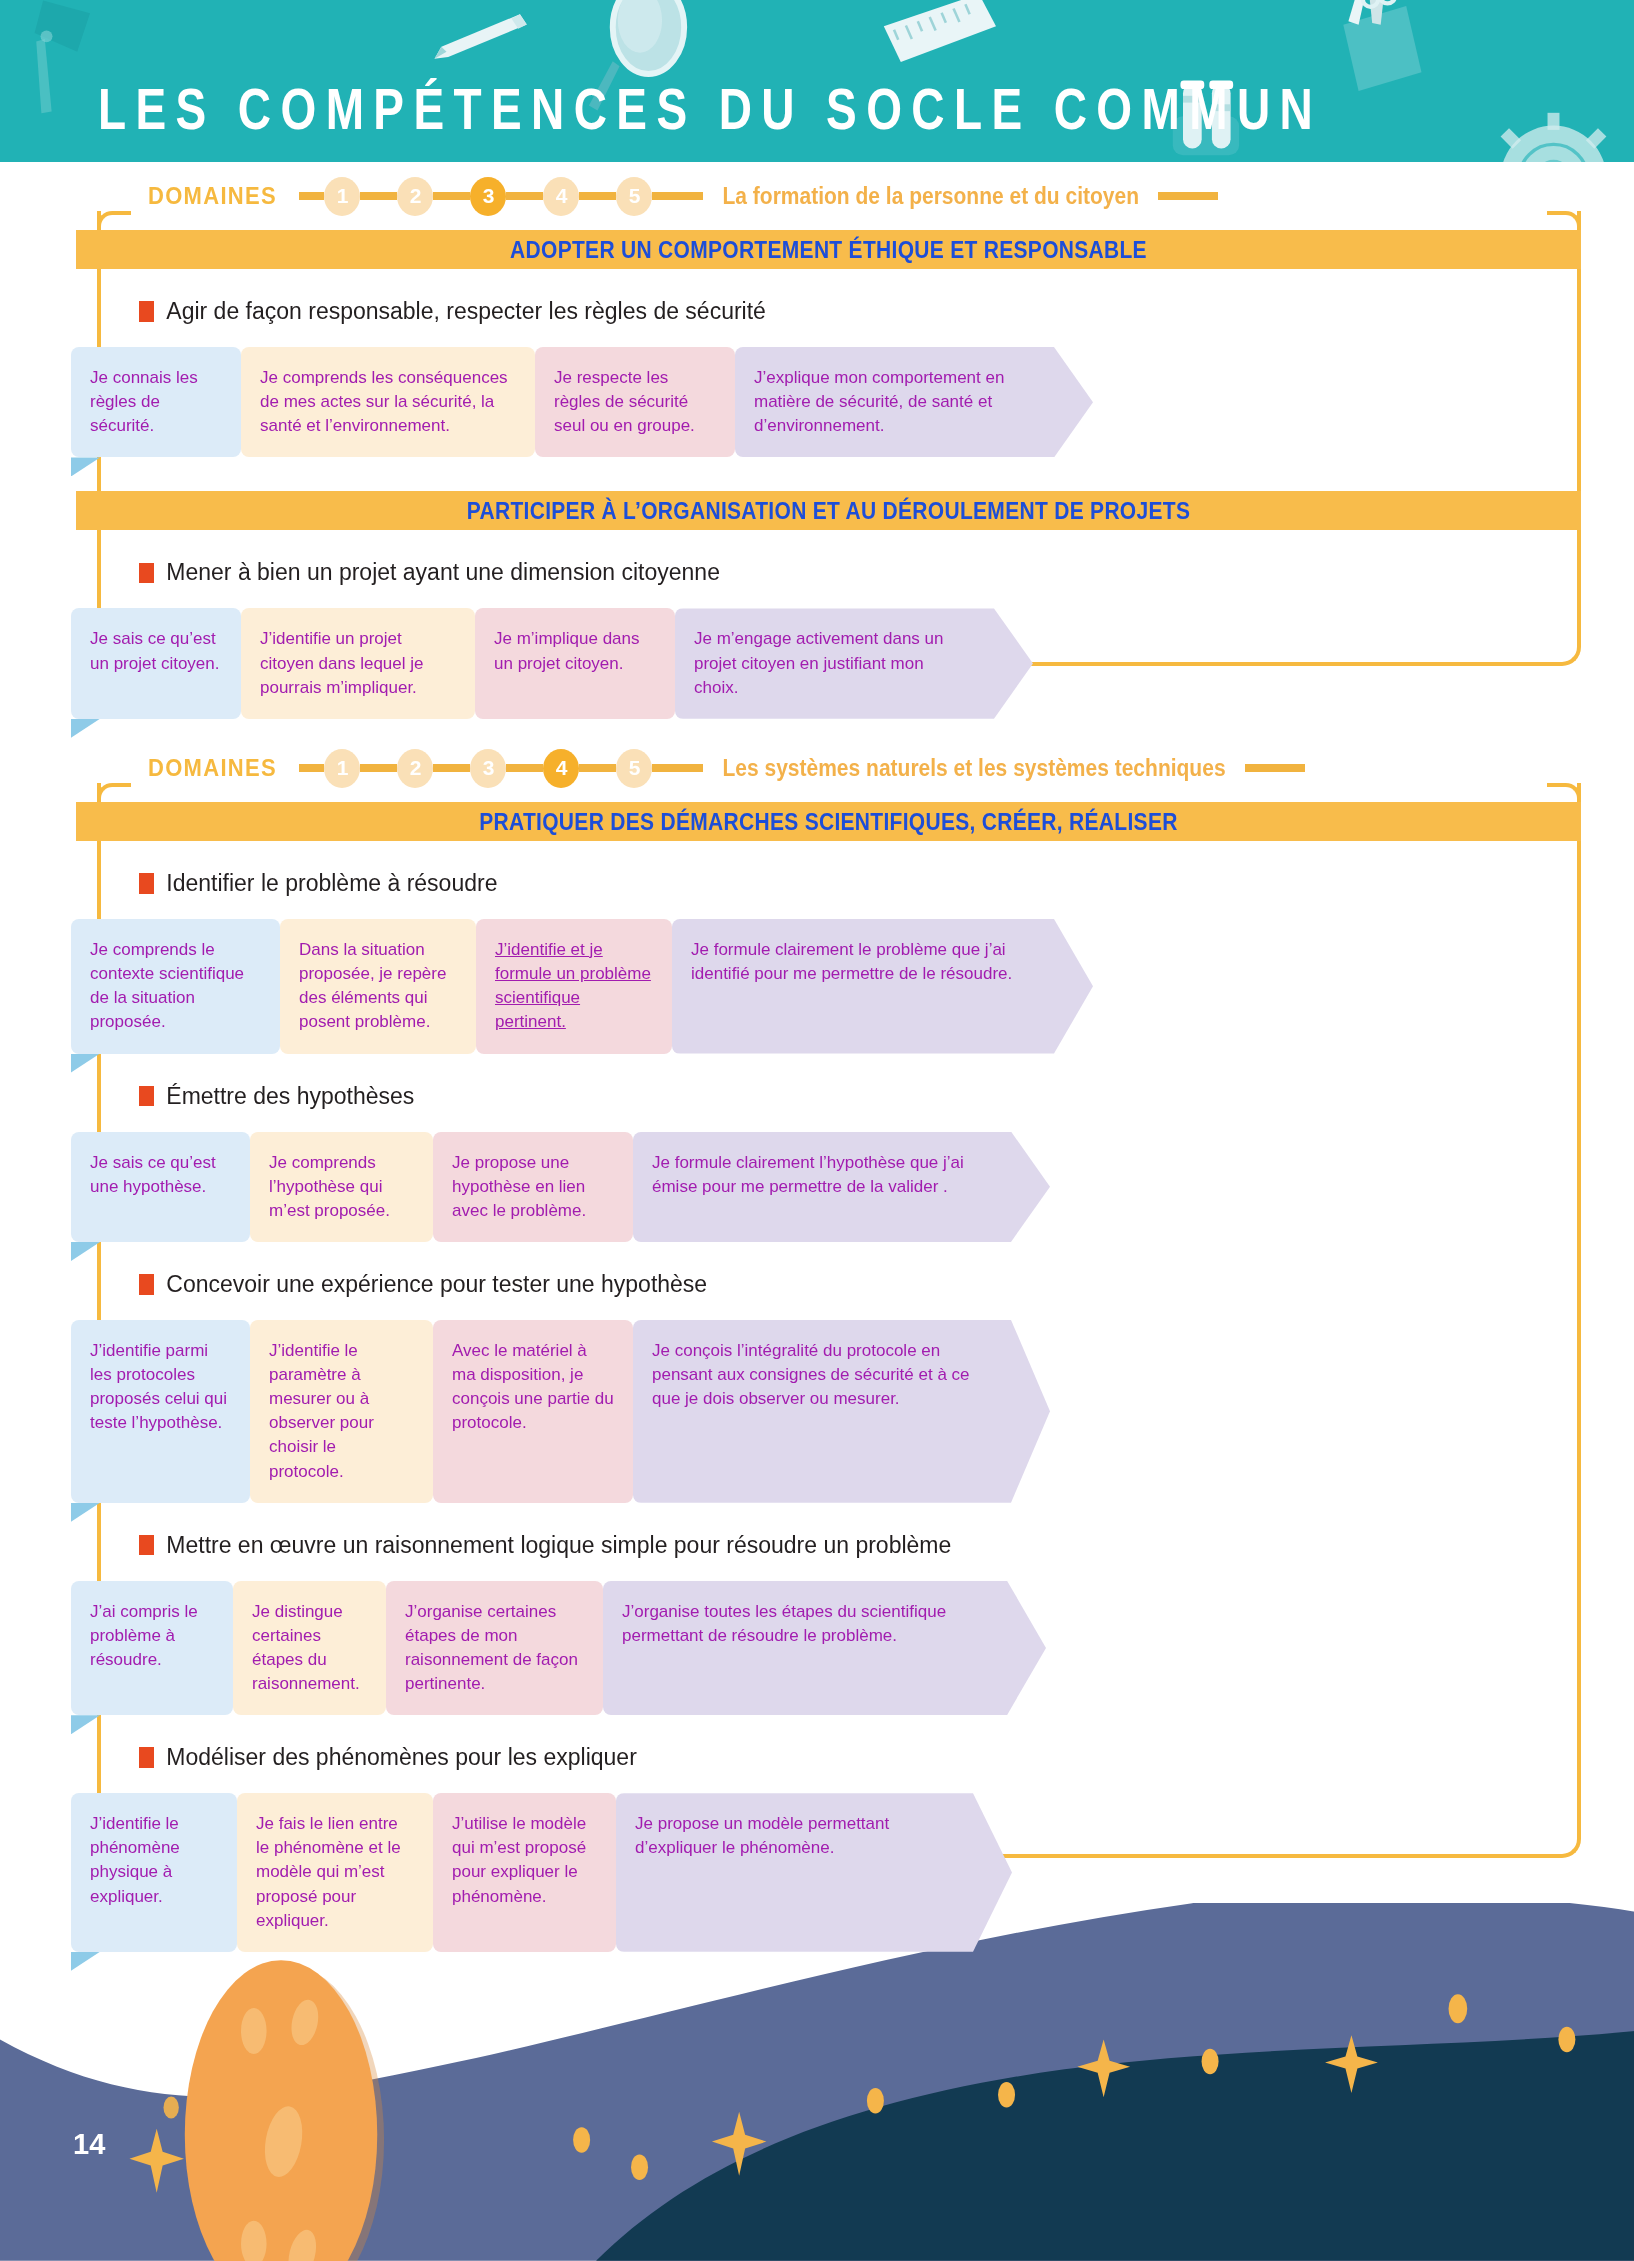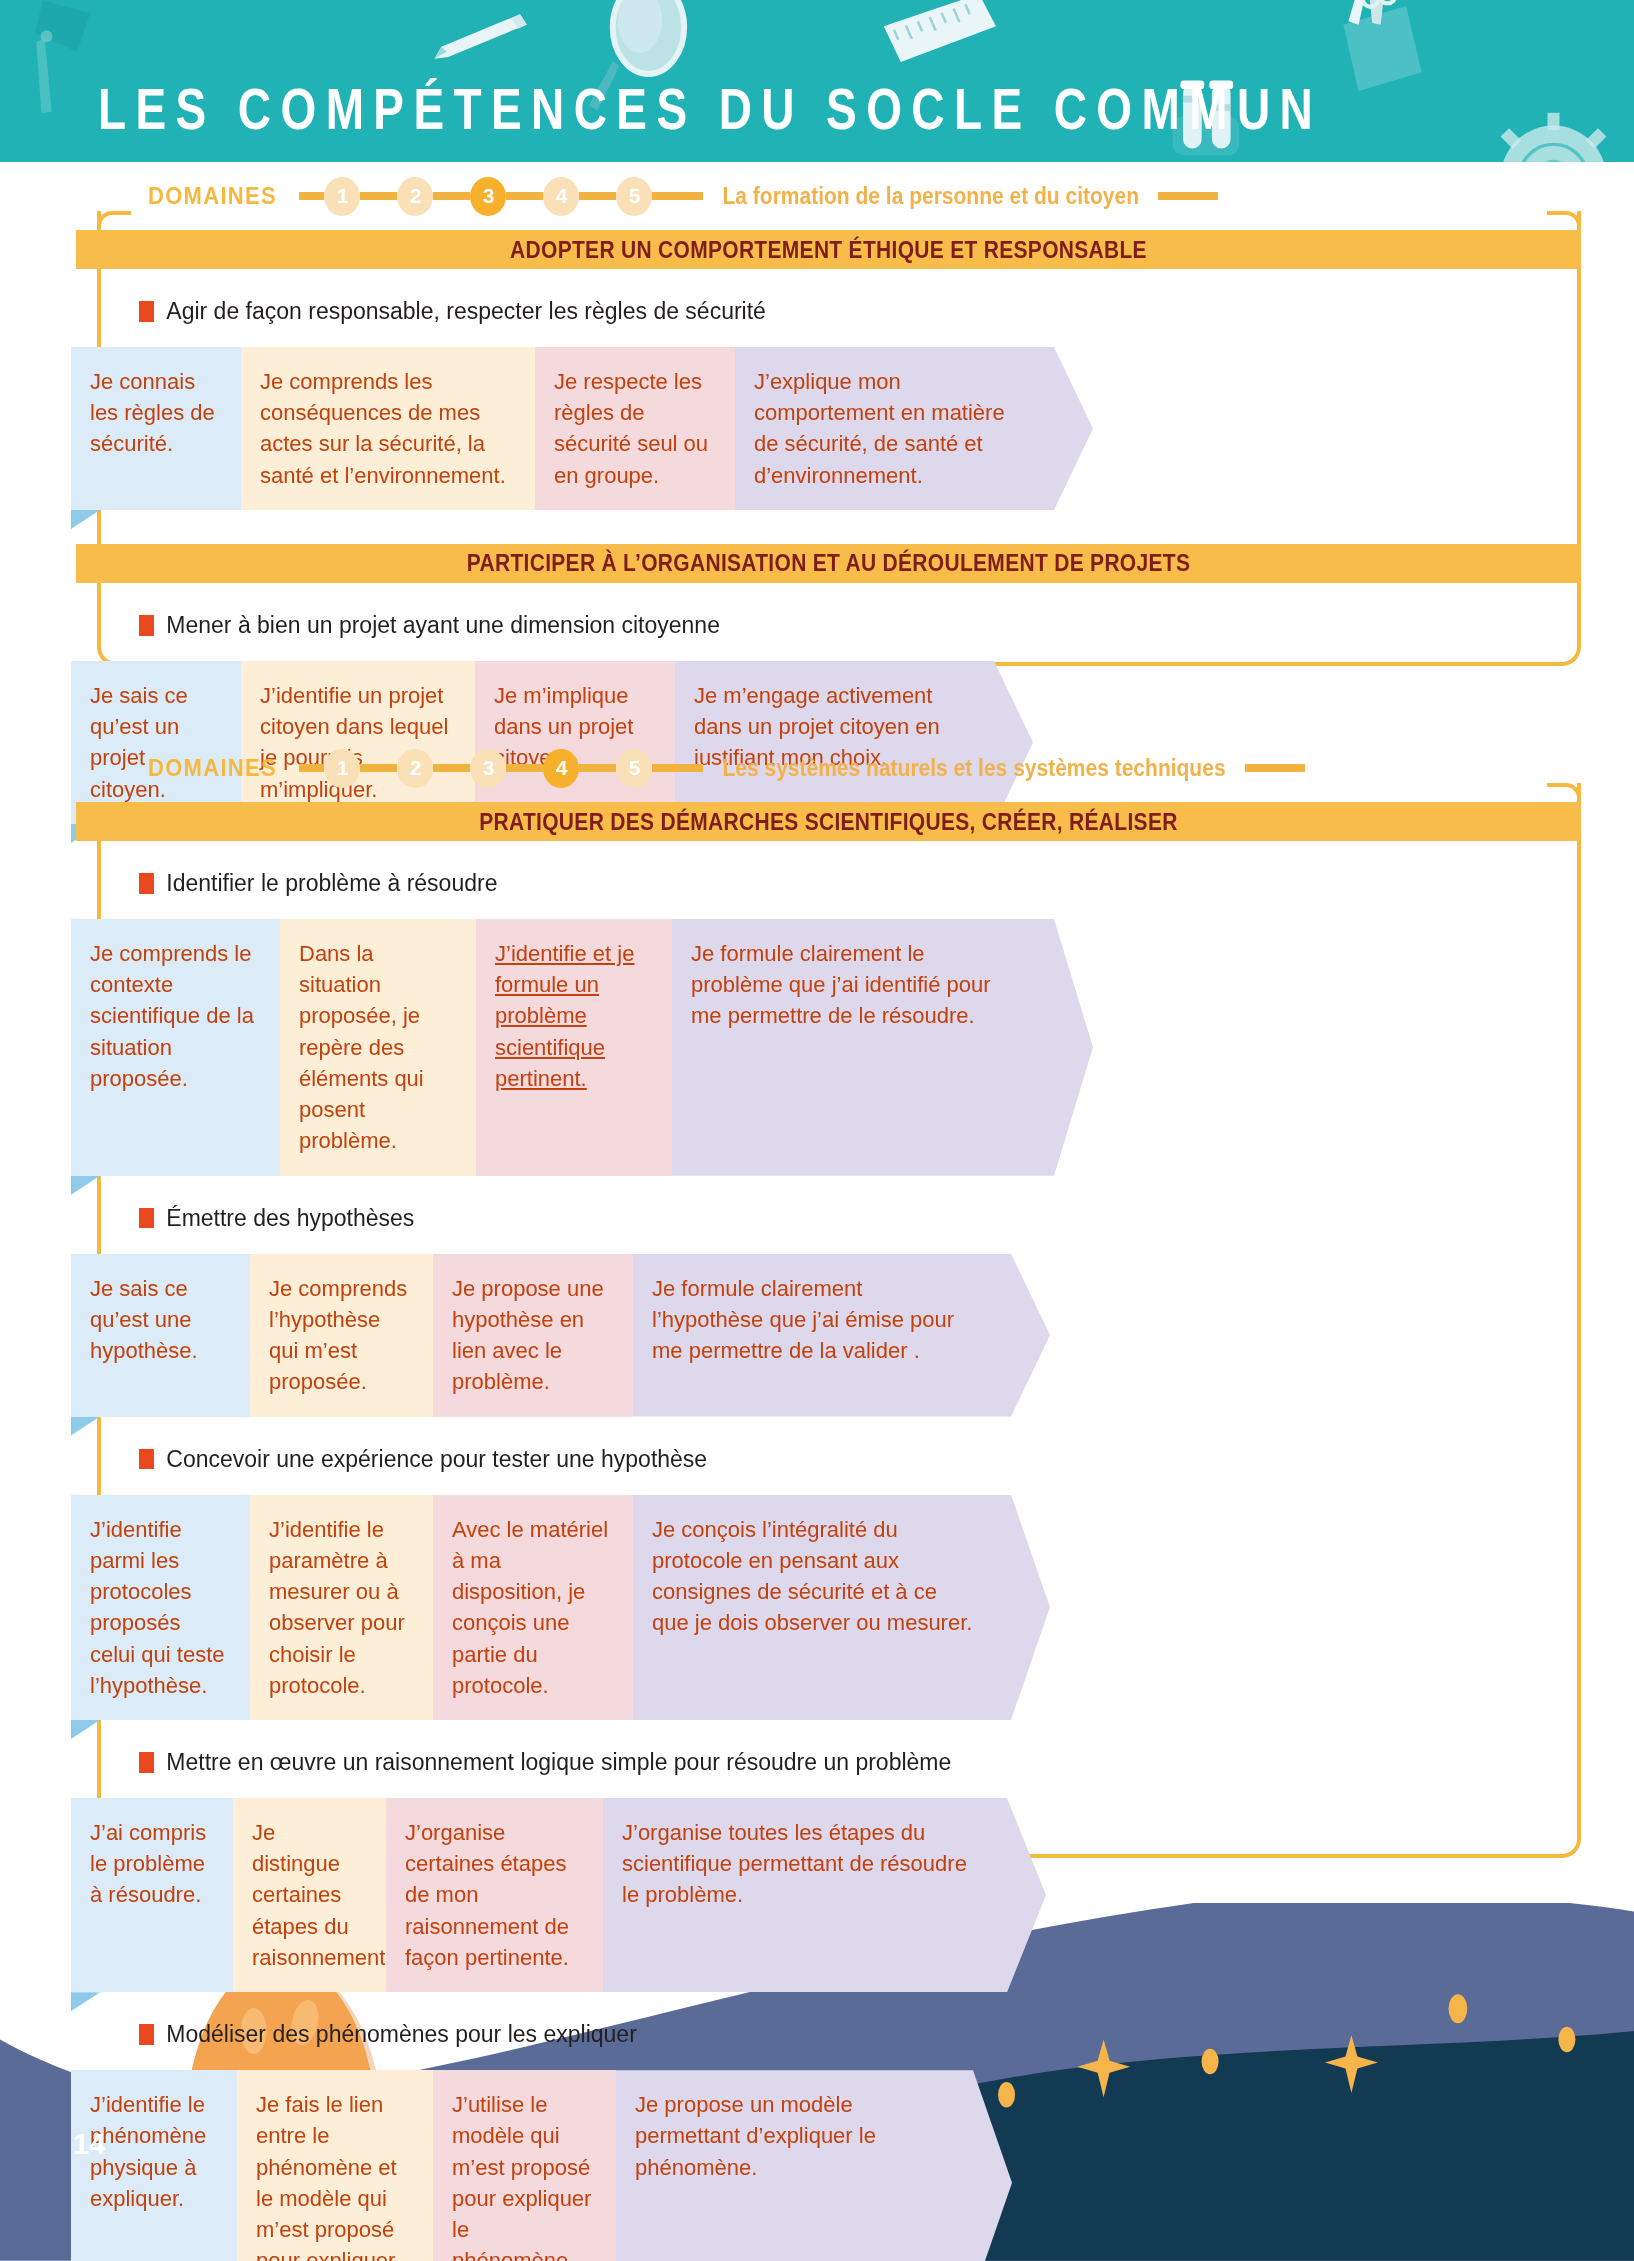--- a/index.html
+++ b/index.html
@@ -80,42 +80,42 @@
     white-space: nowrap;
     font-family: "Liberation Sans Narrow", "Liberation Sans", sans-serif;
     transform: scaleY(1.1);
   }
   .dom-tail { height: 7.7px; background: #f1b33f; margin-left: 19px; width: 60px; }
 
   
   .banner {
     position: relative; z-index: 3;
     margin: 0 70px 0 60px;
-    background: #f8bc4b; color: #7f1d1d;
+    background: #f8bc4b; color: #1d4ed8;
     height: 39px; display: flex; align-items: center; justify-content: center;
     font-size: 21px; font-weight: 700; letter-spacing: 0.3px;
     font-family: "Liberation Sans Narrow", "Liberation Sans", sans-serif;
     text-transform: uppercase;
   }
   .banner span { transform: scaleY(1.12); display: inline-block; }
 
   
   .comp { position: relative; z-index: 2; }
   .comp-head {
     display: flex; align-items: center; gap: 12px;
     padding: 29px 0 22px 123px;
   }
   .comp-bullet { width: 15.3px; height: 20.4px; background: #e8491f; flex: none; }
   .comp-title { font-size: 23px; color: #231f20; }
 
   
   .band { position: relative; display: flex; margin-left: 55px; margin-right: 0; }
   .cell {
     position: relative; padding: 19px 19px 19px 19px;
-    font-size: 22px; line-height: 1.42; color: #c2410c;
+    font-size: 17px; line-height: 1.42; color: #a21caf; border-radius: 8px;
   }
   .c1 { background: #dcebf8; }
   .c2 { background: #fdeed7; }
   .c3 { background: #f4d9dd; }
   .c4 { background: #ded8ec; }
   .cell.last {
     padding-right: 77px;
     clip-path: polygon(0 0, calc(100% - 39px) 0, 100% 50%, calc(100% - 39px) 100%, 0 100%);
   }
   .band-fold {

